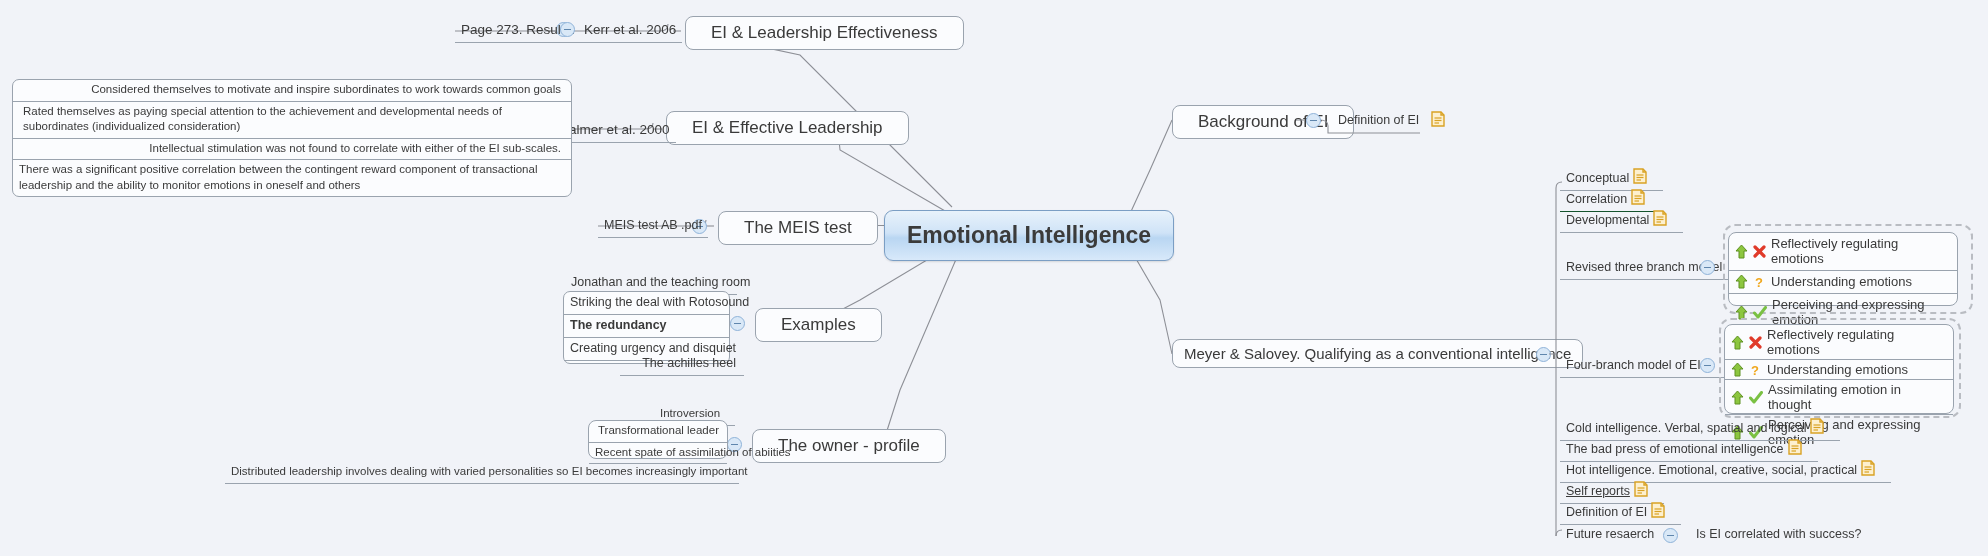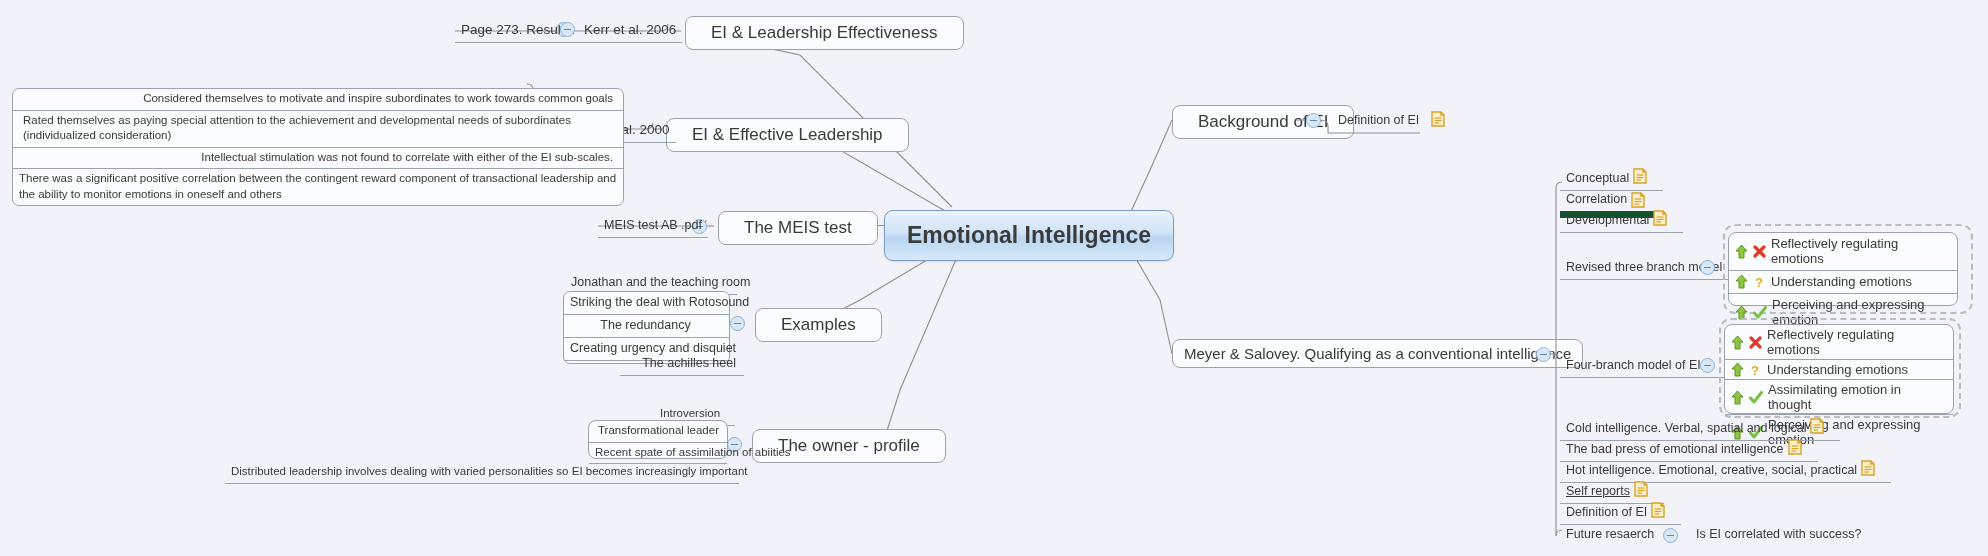--- a/index.html
+++ b/index.html
@@ -127,38 +127,38 @@
   </div>
   <div class="leaf" style="position:absolute;left:578px;top:19px;">Kerr et al. 2006</div>
   <div class="node" style="left:560px;top:22px;"></div>
   <div class="leaf" style="position:absolute;left:455px;top:19px;">Page 273. Results.</div>
   <div class="node" style="left:560px;top:22px;">
     <span class="toggle">
         <i></i>
       </span>
   </div>
 
-  <div class="node branch" style="left:666px;top:118px;">EI &amp; Effective Leadership</div>
+  <div class="node branch" style="left:666px;top:111px;">EI &amp; Effective Leadership</div>
 
   <svg class="links" viewBox="0 0 1988 556">
     <g fill="none" stroke="#8d8f96" stroke-width="1.1">
       <path d="M 654 129 L 662 129"></path>
       <path d="M 533 129 L 645 129 Q 653 129 653 123"></path>
       <path d="M 533 129 L 533 90 Q 533 84 527 84"></path>
     </g>
   </svg>
 
   <div class="node" style="left:533px;top:122px;">
     <span class="toggle">
         <i></i>
       </span>
   </div>
   <div class="leaf" style="position:absolute;left:554px;top:119px;">Palmer et al. 2000</div>
 
-  <div class="leafbox" style="left:12px;top:88px;width:612px;">
+  <div class="leafbox" style="left:12px;top:79px;width:560px;">
     <div class="leaf xs" style="text-align:right;padding-right:10px;">Considered themselves to motivate and inspire subordinates to work towards common goals</div>
     <div class="leaf xs wrap" style="text-align:left;padding-left:10px;">Rated themselves as paying special attention to the achievement and developmental needs of subordinates (individualized consideration)</div>
     <div class="leaf xs" style="text-align:right;padding-right:10px;">Intellectual stimulation was not found to correlate with either of the EI sub-scales.</div>
     <div class="leaf xs wrap" style="text-align:left;padding-left:6px;">There was a significant positive correlation between the contingent reward component of transactional leadership and the ability to monitor emotions in oneself and others</div>
   </div>
 
   <div class="node branch" style="left:718px;top:211px;">The MEIS test</div>
 
   <svg class="links" viewBox="0 0 1988 556">
     <g fill="none" stroke="#8d8f96" stroke-width="1.1">
@@ -180,21 +180,21 @@
     <span class="toggle">
         <i></i>
       </span>
   </div>
 
   <div class="leafbox" style="left:560px;top:291px;width:170px;border-top:none;border-right:none;border-radius:0 0 0 7px;background:transparent;border-left:none;border-bottom:none;"></div>
 
   <div class="leaf sm" style="position:absolute;left:565px;top:272px;width:160px;text-align:center;border-bottom:1px solid #9aa3ae;">Jonathan and the teaching room</div>
   <div class="solidgroup" style="left:563px;top:291px;width:167px;height:73px;border-radius:7px;">
     <div class="leaf sm" style="text-align:center;">Striking the deal with Rotosound</div>
-    <div class="leaf sm" style="text-align:center;padding-right:8px;">The redundancy</div>
+    <div class="leaf sm" style="text-align:left;padding-right:8px;font-weight:bold;">The redundancy</div>
     <div class="leaf sm" style="text-align:center;">Creating urgency and disquiet</div>
   </div>
   <div class="leaf sm" style="position:absolute;left:620px;top:353px;width:110px;text-align:right;padding-right:8px;">The achilles heel</div>
 
   <div class="node branch" style="left:752px;top:429px;">The owner - profile</div>
 
   <div class="node" style="left:727px;top:437px;">
     <span class="toggle">
         <i></i>
       </span>
@@ -262,21 +262,21 @@
           <g stroke="#d9a224" stroke-width="1.2">
             <path d="M3.5 7 h7"></path>
             <path d="M3.5 9.5 h7"></path>
             <path d="M3.5 12 h4.5"></path>
           </g>
         </svg>
     </span>
   </div>
 
   <div class="node" style="left:1560px;top:189px;">
-    <span class="leaf sm" style="border-bottom:7px solid #14532d;padding-right:34px;">Correlation</span>
+    <span class="leaf sm" style="border-bottom:1px solid #14532d;padding-right:34px;">Correlation</span>
     <span class="noteicon" style="margin-left:-30px;margin-top:-3px;">
       <svg width="14" height="16" viewBox="0 0 14 16">
           <path d="M1 1 h9 l3 3 v11 h-12 z" fill="#fdf0cf" stroke="#d9a224" stroke-width="1.4"></path>
           <path d="M10 1 v3 h3" fill="none" stroke="#d9a224" stroke-width="1.4"></path>
           <g stroke="#d9a224" stroke-width="1.2">
             <path d="M3.5 7 h7"></path>
             <path d="M3.5 9.5 h7"></path>
             <path d="M3.5 12 h4.5"></path>
           </g>
         </svg>

